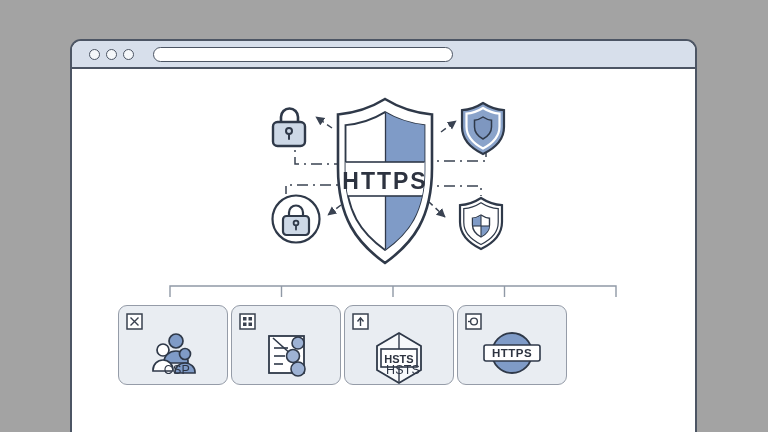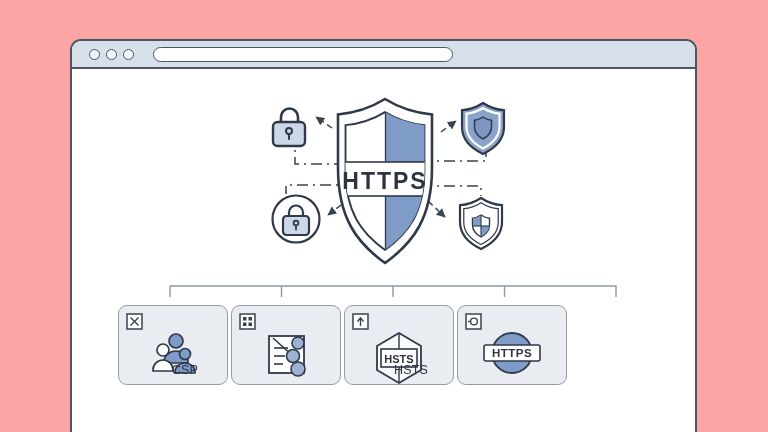--- a/index.html
+++ b/index.html
@@ -1,17 +1,17 @@
 <!DOCTYPE html>
 <html style="--accent_blue: #7f9bc7; --light_blue: #9db2d4; --outline: #2f3949; --chrome_bg: #d7dfeb; --card_bg: #e9edf2; --card_border: #959ca8; --frame_border: #4c5564;"><head>
 <meta charset="utf-8">
 <style>
   html,body{margin:0;padding:0;}
   body{font-family:"Liberation Sans","DejaVu Sans",sans-serif;background:#fff;}
-  .stage{position:relative;width:768px;height:432px;background:#fca5a5;overflow:hidden;}
+  .stage{position:relative;width:768px;height:432px;background:#a3a3a3;overflow:hidden;}
 
   
   .window{position:absolute;left:70px;top:39px;width:627px;height:393px;
     border:2px solid var(--frame_border,#4c5564);border-bottom:none;
     border-radius:11px 11px 0 0;background:#fff;box-sizing:border-box;}
   .chrome{height:28px;background:var(--chrome_bg,#d7dfeb);
     border-bottom:2px solid var(--frame_border,#4c5564);
     border-radius:9px 9px 0 0;display:flex;align-items:center;padding-left:17px;box-sizing:border-box;}
   .dot{width:11px;height:11px;border:1.8px solid var(--frame_border,#4c5564);
     border-radius:50%;background:#f4f7fa;margin-right:6px;box-sizing:border-box;}
@@ -21,21 +21,21 @@
 
   
   .hero{position:absolute;left:0;top:0;width:768px;height:302px;pointer-events:none;}
 
   
   .card-row{position:absolute;left:118px;top:305px;display:flex;gap:3px;}
   .card{position:relative;width:110px;height:80px;background:var(--card_bg,#e9edf2);
     border:1.5px solid var(--card_border,#959ca8);border-radius:9px;box-sizing:border-box;text-decoration:underline;}
   .corner{position:absolute;top:7px;left:7px;width:17px;height:17px;}
   .cicon{display:block;margin:24px auto 0;}
-  .clabel{position:absolute;bottom:7px;left:12px;width:100%;text-align:center;
+  .clabel{position:absolute;bottom:7px;left:4px;width:100%;text-align:center;
     font-size:12.5px;color:#2c3444;letter-spacing:.2px;}
 </style>
 </head>
 <body>
 
 <div class="stage">
 
   <div class="window">
     <div class="chrome">
       <div class="dot"></div>

